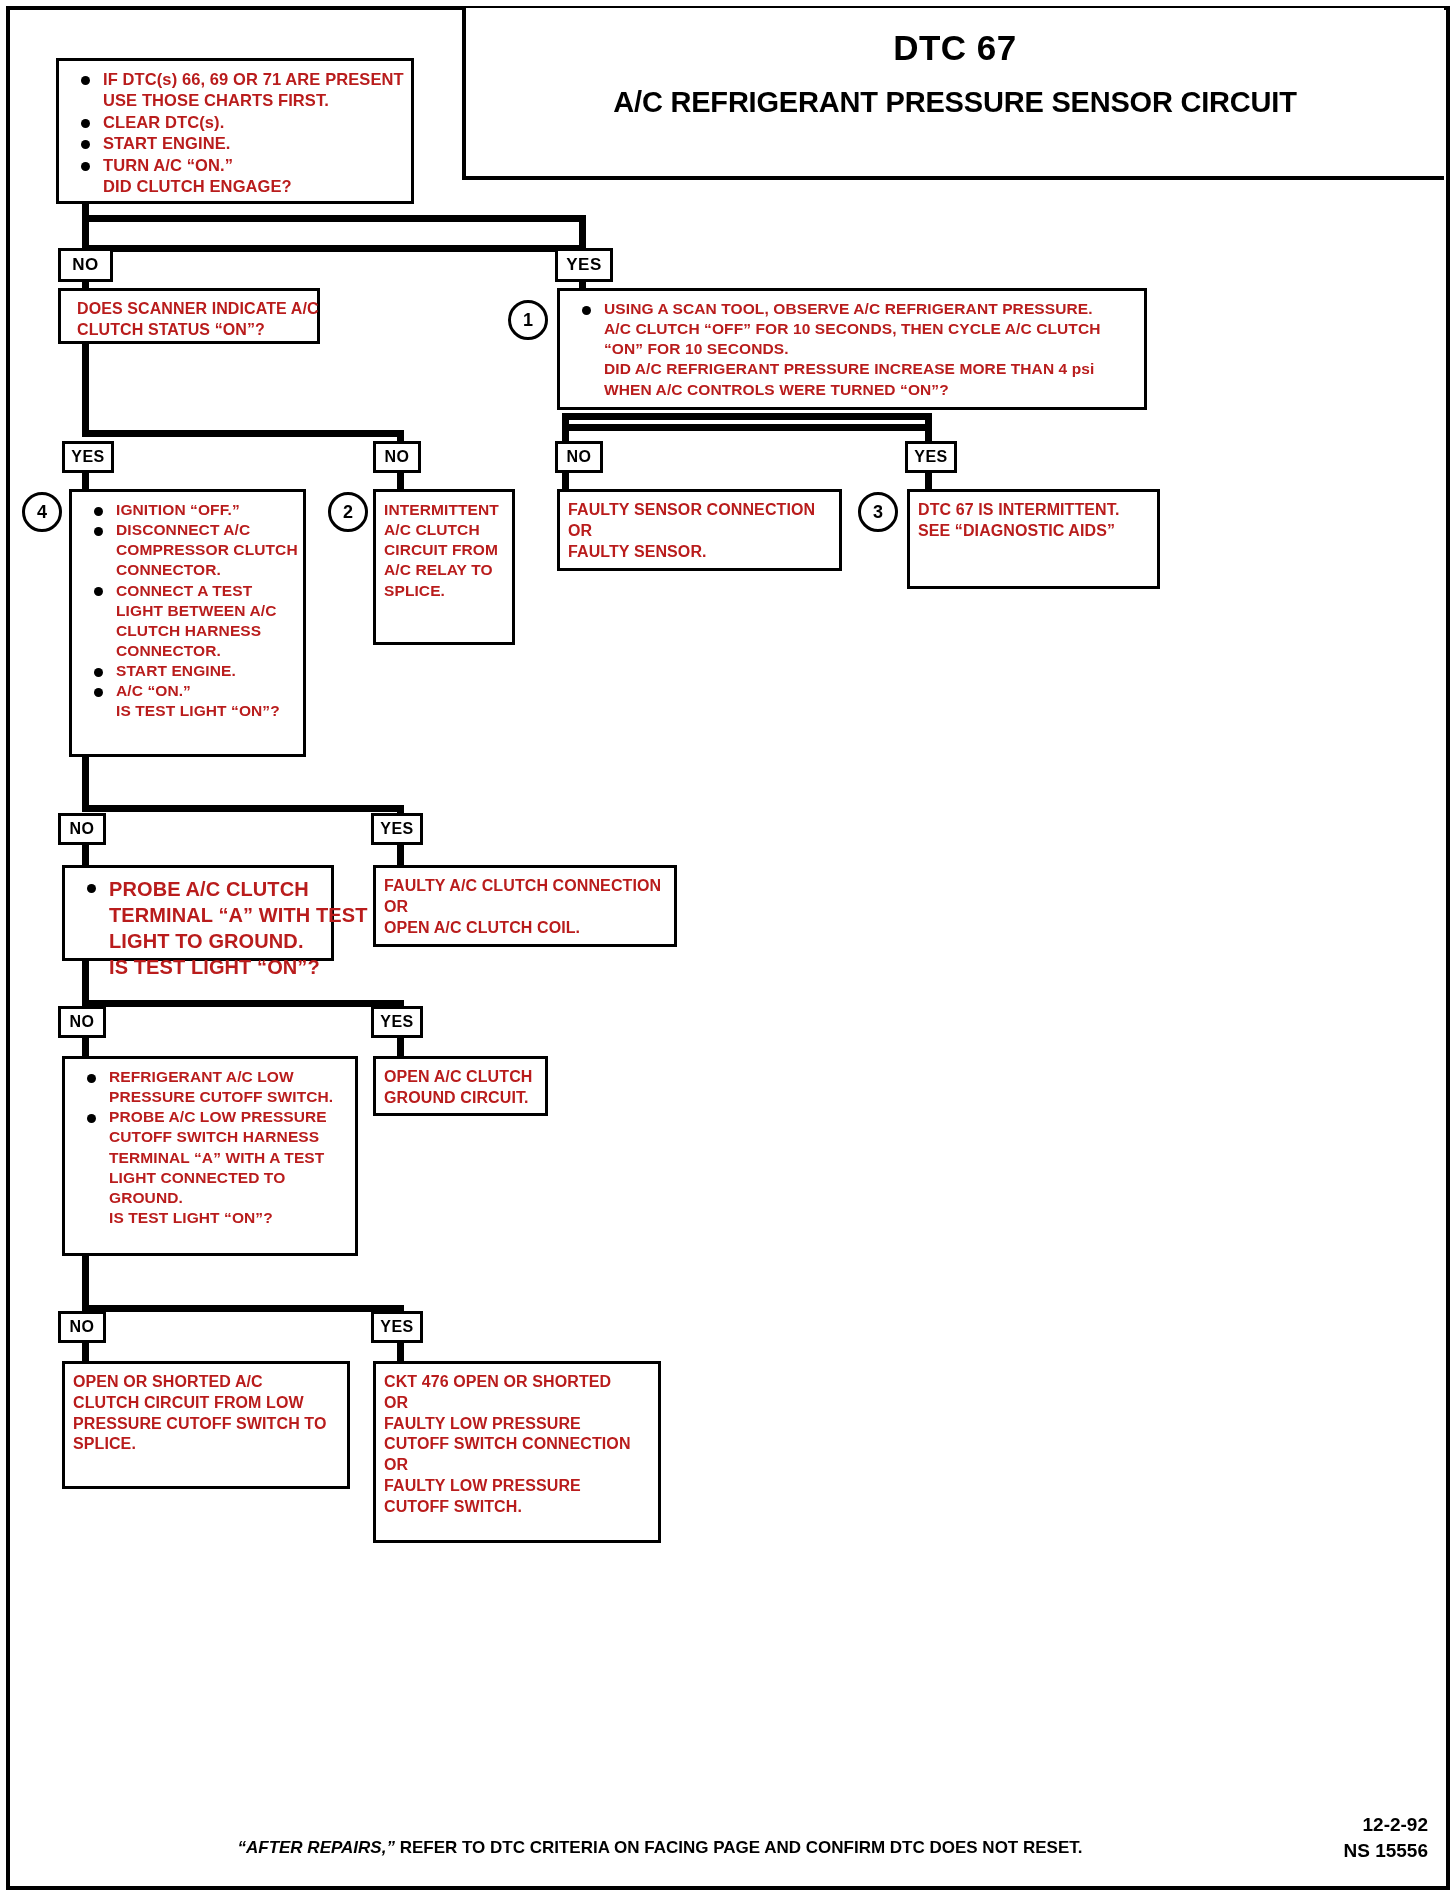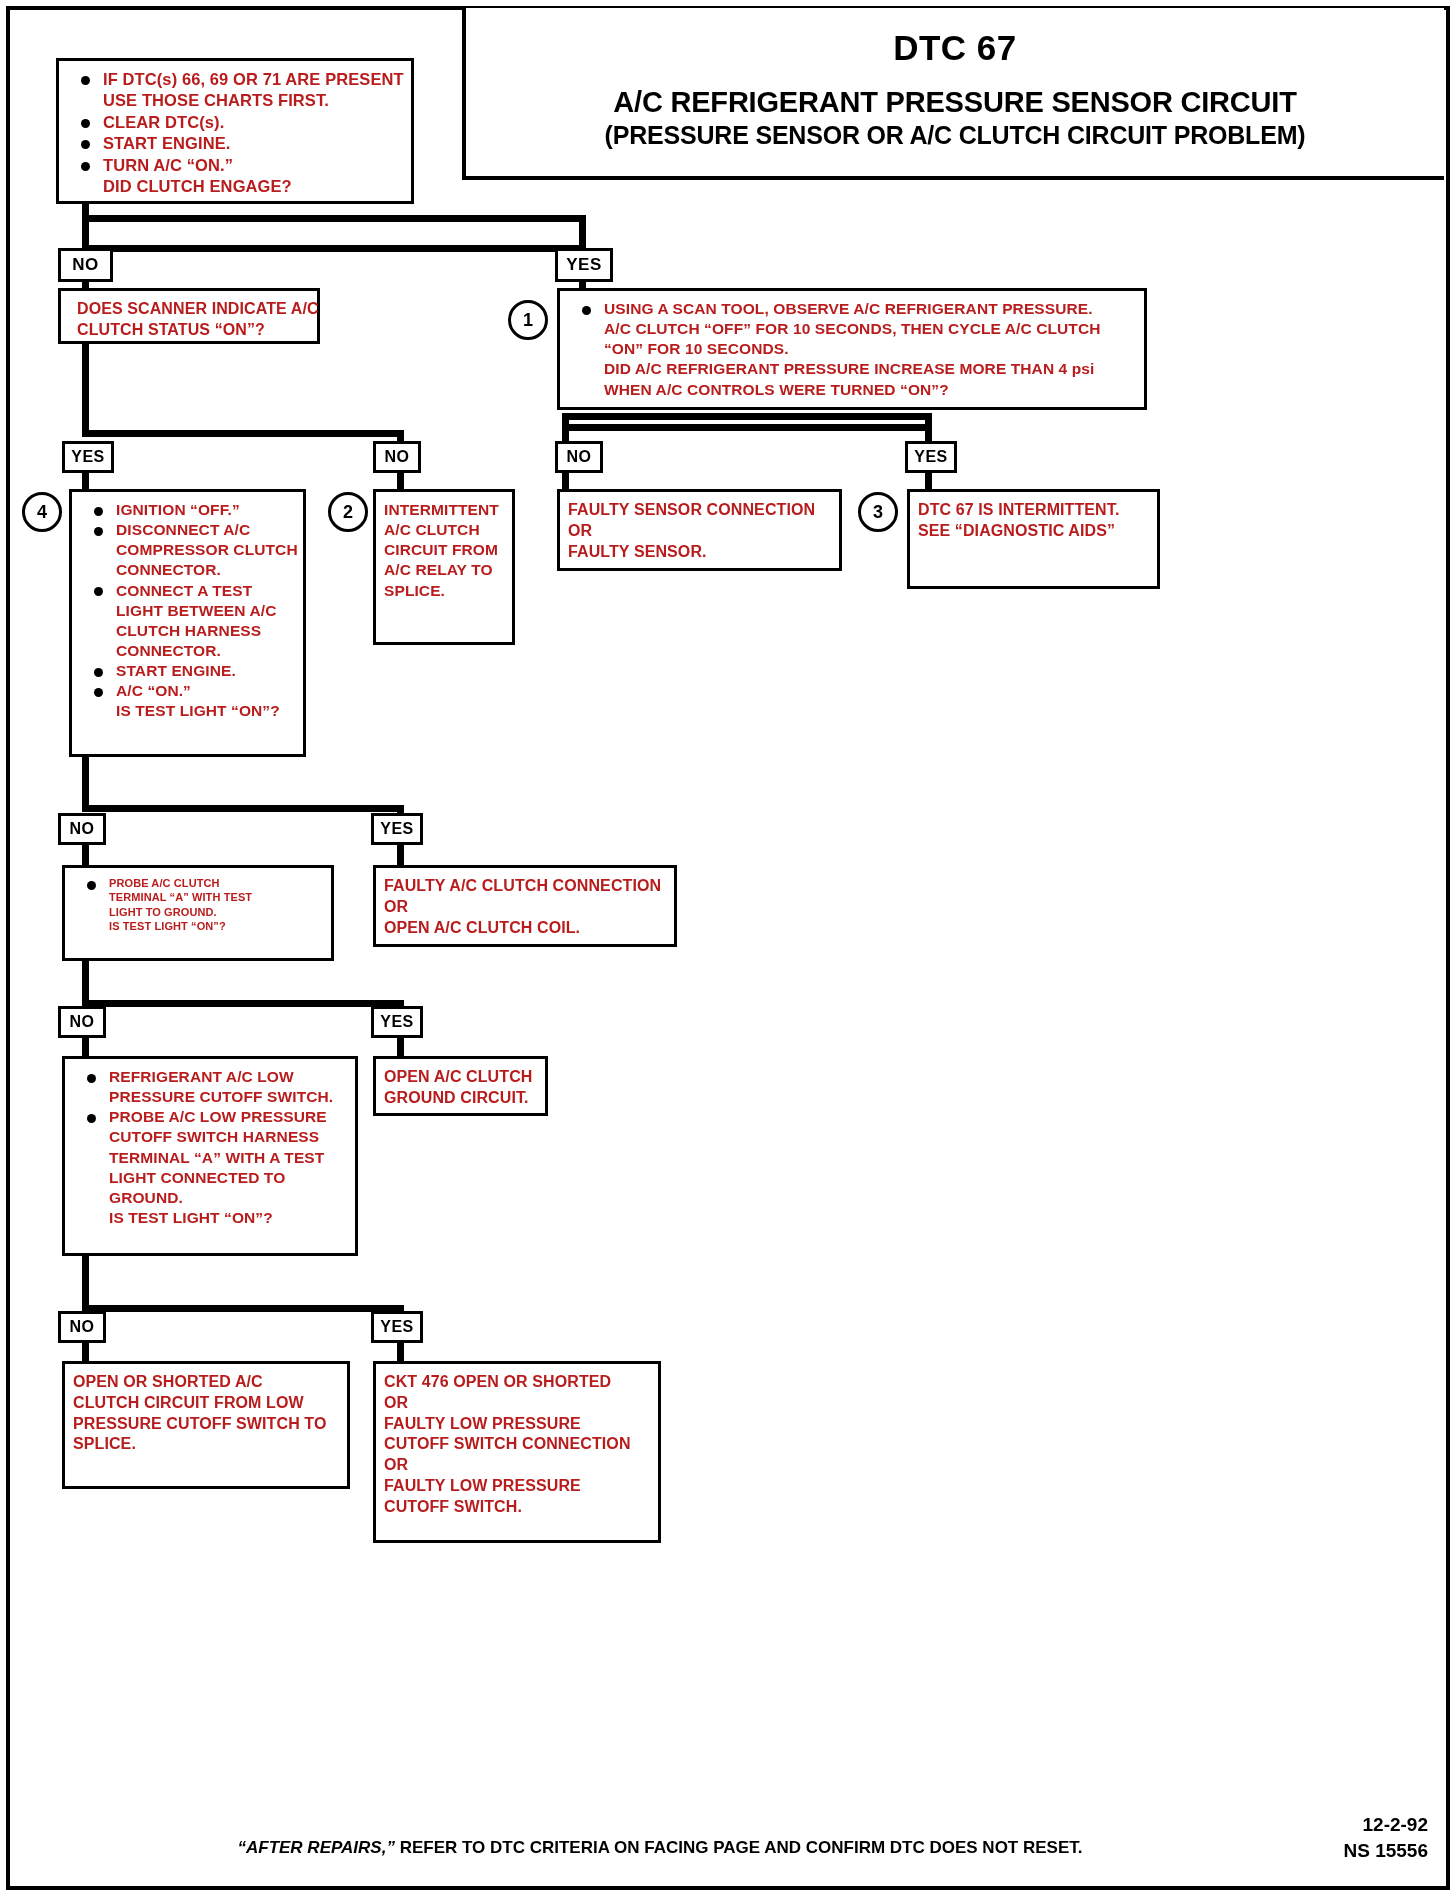--- a/index.html
+++ b/index.html
@@ -74,21 +74,20 @@
 </head>
 <body>
 
 <div id="page">
 
   <div class="page-border"></div>
 
   <div id="header-box">
     <div id="hdr-title">DTC 67</div>
     <div id="hdr-sub1">A/C REFRIGERANT PRESSURE SENSOR CIRCUIT</div>
-    <div id="hdr-sub2">(PRESSURE SENSOR OR A/C CLUTCH CIRCUIT PROBLEM)</div>
   </div>
 
   <div class="box" style="left:56px;top:58px;width:358px;height:146px;font-size:16.5px;">
     <div class="lines">
       <ul class="bl">
         <li>
           <span class="dot"></span>
           <div class="line">IF DTC(s) 66, 69 OR 71 ARE PRESENT</div>
           <div class="line">USE THOSE CHARTS FIRST.</div>
         </li>
@@ -252,21 +251,21 @@
   <div class="tag" style="left:58px;top:813px;width:48px;height:32px;font-size:16px;">
     <span>NO</span>
   </div>
   <div class="conn" style="left:82px;top:843px;width:7px;height:24px;"></div>
 
   <div class="tag" style="left:371px;top:813px;width:52px;height:32px;font-size:16px;">
     <span>YES</span>
   </div>
   <div class="conn" style="left:397px;top:843px;width:7px;height:24px;"></div>
 
-  <div class="box" style="left:62px;top:865px;width:272px;height:96px;font-size:11px;">
+  <div class="box" style="left:62px;top:865px;width:272px;height:96px;font-size:20px;">
     <div class="lines">
       <ul class="bl">
         <li>
           <span class="dot"></span>
           <div class="line">PROBE A/C CLUTCH</div>
           <div class="line">TERMINAL “A” WITH TEST</div>
           <div class="line">LIGHT TO GROUND.</div>
         </li>
       </ul>
       <div class="line plainline">IS TEST LIGHT “ON”?</div>

